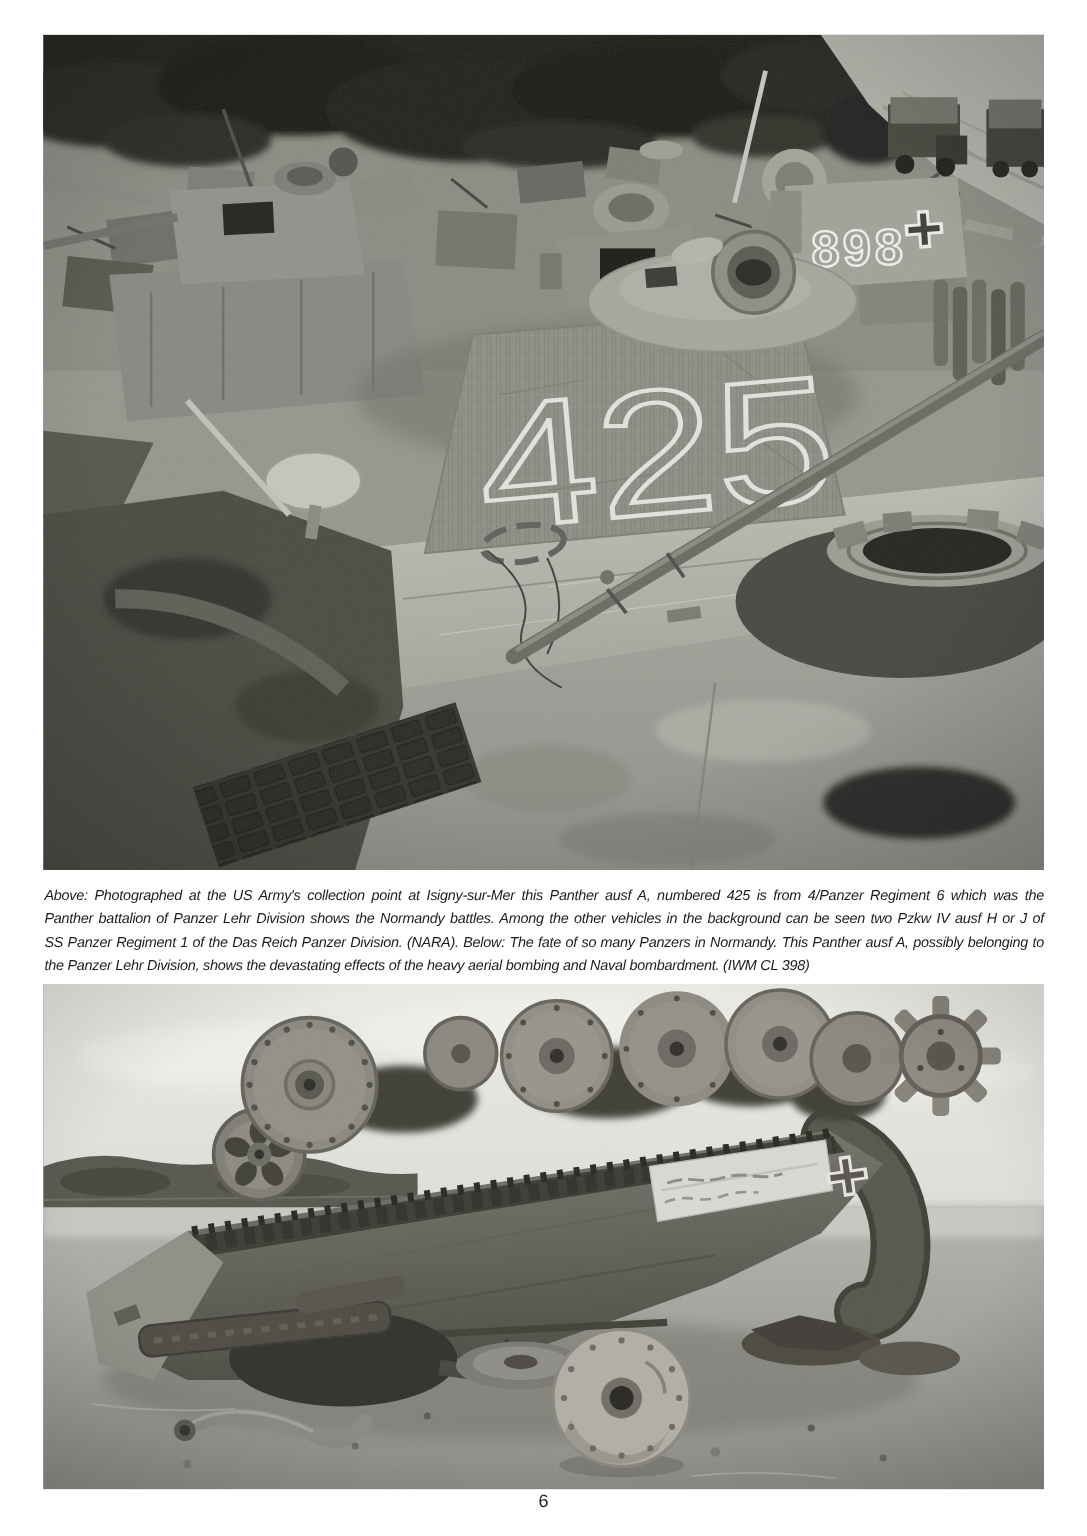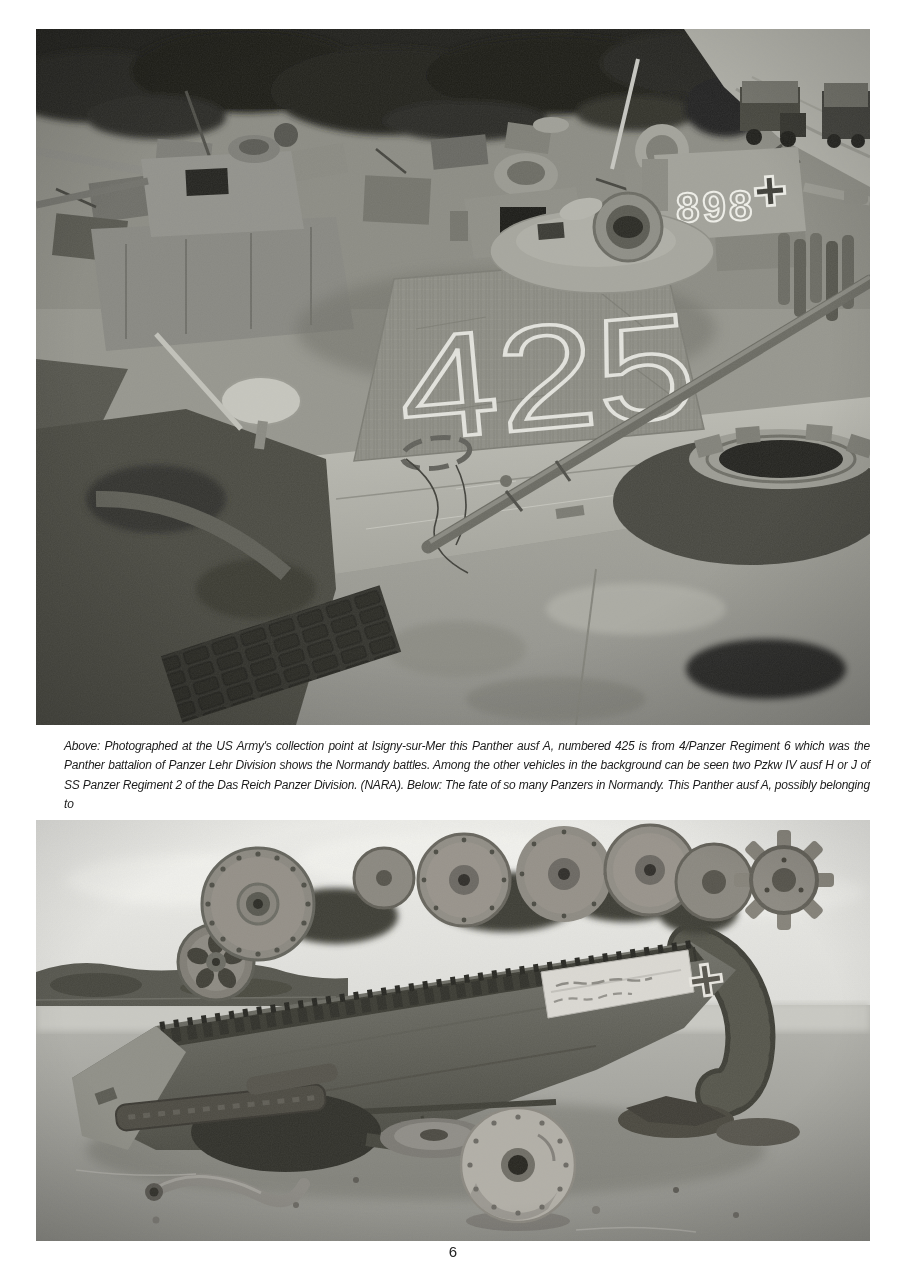--- a/index.html
+++ b/index.html
@@ -2,21 +2,21 @@
 <html><head>
 <meta charset="utf-8">
 <style>
   html,body{margin:0;padding:0;background:#ffffff;}
   .page{position:relative;width:906px;height:1280px;background:#ffffff;font-family:"Liberation Sans",sans-serif;overflow:hidden;}
   .photo{position:absolute;left:36px;width:834px;overflow:hidden;background:#989892;}
   .photo svg{display:block;width:100%;height:100%;}
   .photo-top{top:29px;height:696px;}
   .photo-bottom{top:820px;height:421px;}
   .caption{position:absolute;left:37px;top:737px;width:833px;font-style:italic;font-size:12px;line-height:19.3px;letter-spacing:-0.2px;color:#1c1c1c;}
-  .caption .cap-line{text-align:justify;text-align-last:justify;margin-left:27px;}
+  .caption .cap-line{text-align:justify;text-align-last:justify;}
   .caption .cap-line.last{text-align:left;text-align-last:left;}
   .page-number{position:absolute;left:0;top:1243px;width:100%;text-align:center;font-size:15px;color:#222222;}
 </style>
 </head>
 <body>
 
 <div class="page">
 
   <figure class="photo photo-top" style="margin:0" aria-label="Black-and-white photograph: scrapped Panther turret numbered 425 among a field of wrecked panzers, trees behind, trucks on a road top right">
     <svg viewBox="0 0 834 696" preserveAspectRatio="none">
@@ -230,21 +230,22 @@
       </g>
 
       <rect width="834" height="696" filter="url(#grainA)" opacity="0.55"></rect>
       <rect width="834" height="696" fill="url(#vigA)"></rect>
     </svg>
   </figure>
 
   <div class="caption">
     <div class="cap-line">Above: Photographed at the US Army's collection point at Isigny-sur-Mer this Panther ausf A, numbered 425 is from 4/Panzer Regiment 6 which was the</div>
     <div class="cap-line">Panther battalion of Panzer Lehr Division shows the Normandy battles. Among the other vehicles in the background can be seen two Pzkw IV ausf H or J of</div>
-    <div class="cap-line">SS Panzer Regiment 2 of the Das Reich Panzer Division. (NARA). Below: The fate of so many Panzers in Normandy. This Panther ausf A, possibly belonging to</div>
+    <div class="cap-line">SS Panzer Regiment 1 of the Das Reich Panzer Division. (NARA). Below: The fate of so many Panzers in Normandy. This Panther ausf A, possibly belonging to</div>
+    <div class="cap-line last">the Panzer Lehr Division, shows the devastating effects of the heavy aerial bombing and Naval bombardment. (IWM CL 398)</div>
   </div>
 
   <figure class="photo photo-bottom" style="margin:0" aria-label="Black-and-white photograph: Panther ausf A lying overturned in a field, road wheels and tracks uppermost, debris in foreground">
     <svg viewBox="0 0 834 421" preserveAspectRatio="none">
       <defs>
         <filter id="softB">
             <feGaussianBlur stdDeviation="3"></feGaussianBlur>
           </filter>
         <filter id="softB2">
             <feGaussianBlur stdDeviation="6"></feGaussianBlur>

